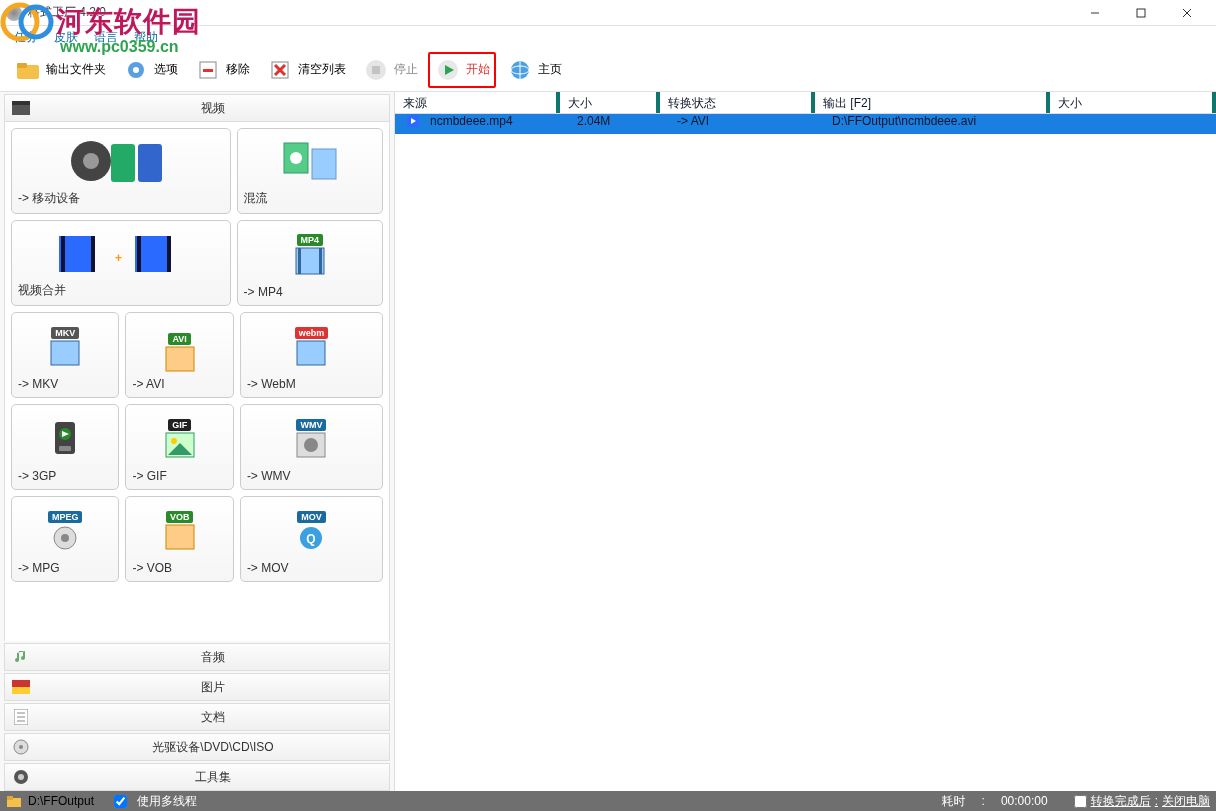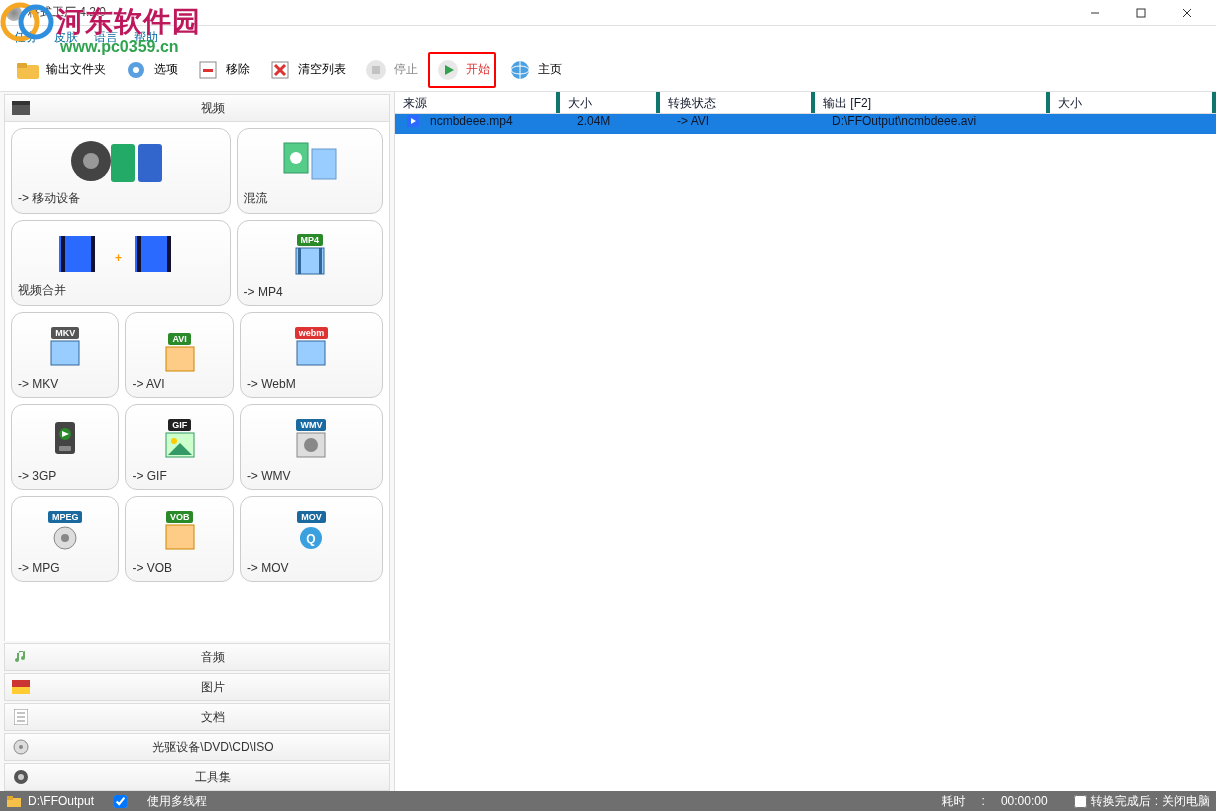--- a/index.html
+++ b/index.html
@@ -31,39 +31,39 @@
 
 .body { display: flex; height: calc(811px - 26px - 22px - 44px - 20px); }
 
 
 .sidebar { width: 395px; border-right: 1px solid #ddd; display: flex; flex-direction: column; background: #f8f8f8; }
 .cat-header { height: 28px; background: linear-gradient(#fdfdfd,#f0f0f0); border: 1px solid #ddd; margin: 2px 4px 0 4px; display: flex; align-items: center; cursor: pointer; }
 .cat-header .cat-icon { width: 20px; height: 20px; margin: 0 6px; display:flex;align-items:center;justify-content:center; }
 .cat-header .cat-label { flex: 1; text-align: center; color: #333; }
 .video-panel { flex: 1; overflow: auto; padding: 6px; background: #fff; border-left:1px solid #ddd;border-right:1px solid #ddd;margin:0 4px;}
 .tile-row { display: flex; gap: 6px; margin-bottom: 6px; }
-.tile { border: 1px solid #ccc; border-radius: 12px; background: linear-gradient(#fff,#f5f5f5); cursor: pointer; display: flex; flex-direction: column; justify-content: flex-end; padding: 6px; }
+.tile { border: 1px solid #ccc; border-radius: 5px; background: linear-gradient(#fff,#f5f5f5); cursor: pointer; display: flex; flex-direction: column; justify-content: flex-end; padding: 6px; }
 .tile.big { width: 222px; height: 86px; }
 .tile.sm { width: 112px; height: 86px; }
 .tile .tile-img { flex: 1; display: flex; align-items: center; justify-content: center; }
 .tile .tile-label { color: #333; margin-top: 4px; }
 
 
 .rightpane { flex: 1; display: flex; flex-direction: column; background: #fff; }
 .list-header { height: 22px; display: flex; border-bottom: 1px solid #ddd; background: #fff; }
 .list-header .col { padding: 3px 8px; border-right: 4px solid #0f766e; color: #0f172a; }
 .list-row { height: 20px; display: flex; background: #1a7fe0; color: #0f172a; padding-left: 7px; }
 .list-row .cell { padding: 0 8px; white-space: nowrap; overflow: hidden; }
 .row-icon { width:14px;height:14px;margin-left:4px;margin-right:2px;display:inline-flex;align-items:center;justify-content:center;}
 
 
 .statusbar { height: 20px; background: #6f6f6f; color: #fff; display: flex; align-items: center; padding: 0 6px; font-size: 11px; }
 .statusbar .folder-icon { width:16px;height:16px;margin-right:6px;display:flex;align-items:center;justify-content:center; }
-.statusbar .sb-path { color:#ffffff; }
-.statusbar .sb-chk { margin-left: 20px; display:flex; align-items:center; gap:20px; }
+.statusbar .sb-path { color:#000000; }
+.statusbar .sb-chk { margin-left: 20px; display:flex; align-items:center; gap:10px; }
 .statusbar .spacer { flex: 1; }
 .statusbar .sb-right { display:flex; align-items:center; gap:16px; }
 
 
 svg { display: block; }
 
 
 .col-source, .cell-source { width: 165px; }
 .col-size, .cell-size { width: 100px; }
 .col-status, .cell-status { width: 155px; }
@@ -420,20 +420,20 @@
   <span class="sb-path">D:\FFOutput</span>
   <label class="sb-chk">
     <input type="checkbox" checked="" style="">
     <span>使用多线程</span>
   </label>
   <span class="spacer"></span>
   <div class="sb-right">
     <span>耗时</span>
     <span>:</span>
     <span>00:00:00</span>
-    <label style="display:flex;align-items:center;gap:4px;margin-left:10px;">
+    <label style="display:flex;align-items:center;gap:4px;margin-left:10px;text-decoration:underline;">
       <input type="checkbox" style="">
       <span>转换完成后</span>
       <span>:</span>
       <span>关闭电脑</span>
     </label>
   </div>
 </div>
 
 </body></html>

